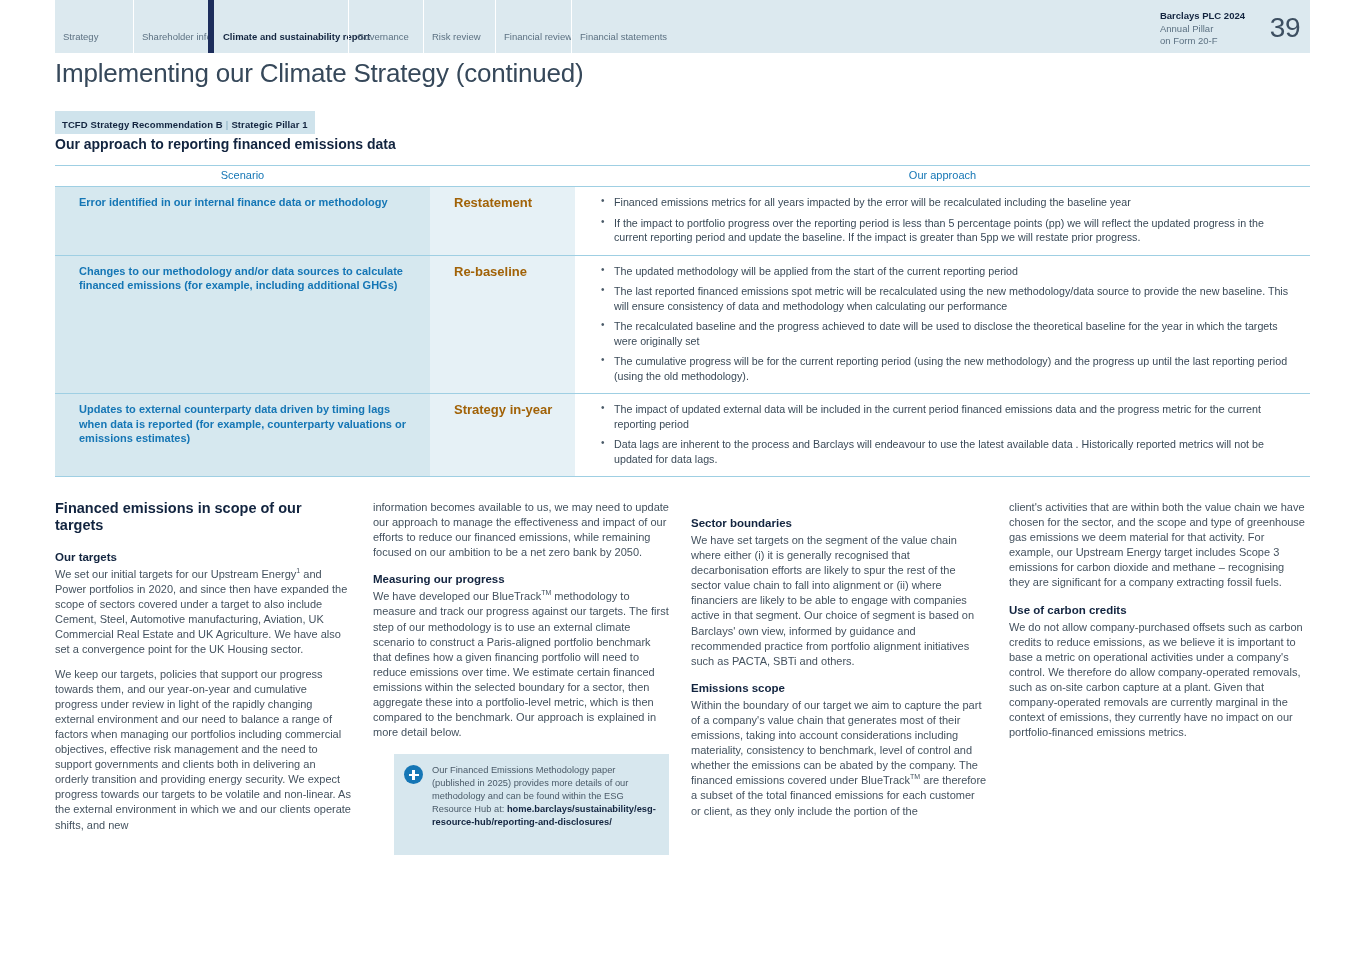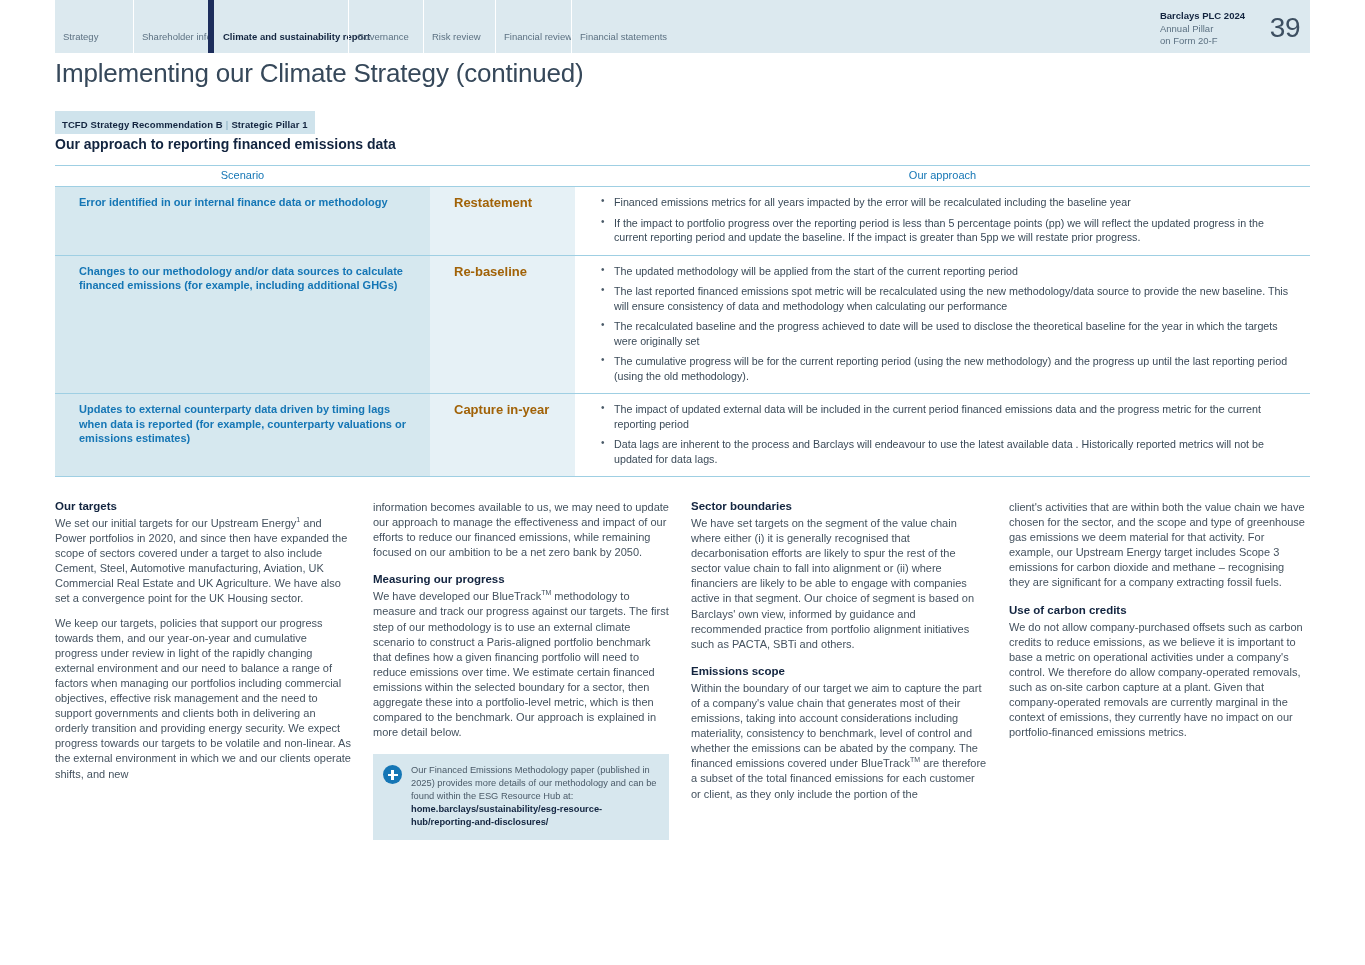--- a/index.html
+++ b/index.html
@@ -133,37 +133,38 @@
   .col { width: 296px; }
 
   h2.col-title {
     margin: 0 0 9px 0;
     font-size: 14.5px; font-weight: bold; color: #12243f; line-height: 17px;
   }
   h3.sub-title {
     margin: 13px 0 4px 0;
     font-size: 11.5px; font-weight: bold; color: #12243f;
   }
-  h3.sub-title.first { margin-top: 0; }
+  h3.sub-title.first { margin-top: 17px; }
   p.body {
     margin: 0 0 9px 0;
     font-size: 11px; line-height: 15.1px; color: #44525f;
     font-weight: 400;
   }
   p.body:last-child { margin-bottom: 0; }
   sup { font-size: 7px; vertical-align: super; line-height: 0; }
 
   
   .callout {
     margin-top: 14px;
     background: #d7e7ee;
     display: flex;
     align-items: flex-start;
-    padding: 10px 10px 11px 10px;
+    padding: 10px 10px 26px 10px;
     gap: 9px;
+    margin-left: 21px;
   }
   .callout .plus-badge {
     flex: 0 0 auto;
     width: 19px; height: 19px; border-radius: 50%;
     background: #1576b5;
     position: relative;
     margin-top: 1px;
   }
   .callout .plus-badge::before,
   .callout .plus-badge::after {
@@ -251,34 +252,35 @@
           <ul>
             <li>The updated methodology will be applied from the start of the current reporting period</li>
             <li>The last reported financed emissions spot metric will be recalculated using the new methodology/data source to provide the new baseline. This will ensure consistency of data and methodology when calculating our performance</li>
             <li>The recalculated baseline and the progress achieved to date will be used to disclose the theoretical baseline for the year in which the targets were originally set</li>
             <li>The cumulative progress will be for the current reporting period (using the new methodology) and the progress up until the last reporting period (using the old methodology).</li>
           </ul>
         </td>
       </tr>
       <tr>
         <td class="cell-scenario">Updates to external counterparty data driven by timing lags when data is reported (for example, counterparty valuations or emissions estimates)</td>
-        <td class="cell-approach-name">Capture in-year</td>
+        <td class="cell-approach-name">Strategy in-year</td>
         <td class="cell-bullets">
           <ul>
             <li>The impact of updated external data will be included in the current period financed emissions data and the progress metric for the current reporting period</li>
             <li>Data lags are inherent to the process and Barclays will endeavour to use the latest available data . Historically reported metrics will not be updated for data lags.</li>
           </ul>
         </td>
       </tr>
     </tbody>
   </table>
 
   <div class="columns">
 
     <div class="col">
+      <h2 class="col-title">Financed emissions in scope of our targets</h2>
       <h3 class="sub-title first">Our targets</h3>
       <p class="body"><span>We set our initial targets for our Upstream Energy</span><sup>1</sup><span> and Power portfolios in 2020, and since then have expanded the scope of sectors covered under a target to also include Cement, Steel, Automotive manufacturing, Aviation, UK Commercial Real Estate and UK Agriculture. We have also set a convergence point for the UK Housing sector.</span></p>
       <p class="body">We keep our targets, policies that support our progress towards them, and our year-on-year and cumulative progress under review in light of the rapidly changing external environment and our need to balance a range of factors when managing our portfolios including commercial objectives, effective risk management and the need to support governments and clients both in delivering an orderly transition and providing energy security. We expect progress towards our targets to be volatile and non-linear. As the external environment in which we and our clients operate shifts, and new</p>
     </div>
 
     <div class="col">
       <p class="body">information becomes available to us, we may need to update our approach to manage the effectiveness and impact of our efforts to reduce our financed emissions, while remaining focused on our ambition to be a net zero bank by 2050.</p>
       <h3 class="sub-title">Measuring our progress</h3>
       <p class="body"><span>We have developed our BlueTrack</span><sup>TM</sup><span> methodology to measure and track our progress against our targets. The first step of our methodology is to use an external climate scenario to construct a Paris-aligned portfolio benchmark that defines how a given financing portfolio will need to reduce emissions over time. We estimate certain financed emissions within the selected boundary for a sector, then aggregate these into a portfolio-level metric, which is then compared to the benchmark. Our approach is explained in more detail below.</span></p>
 

